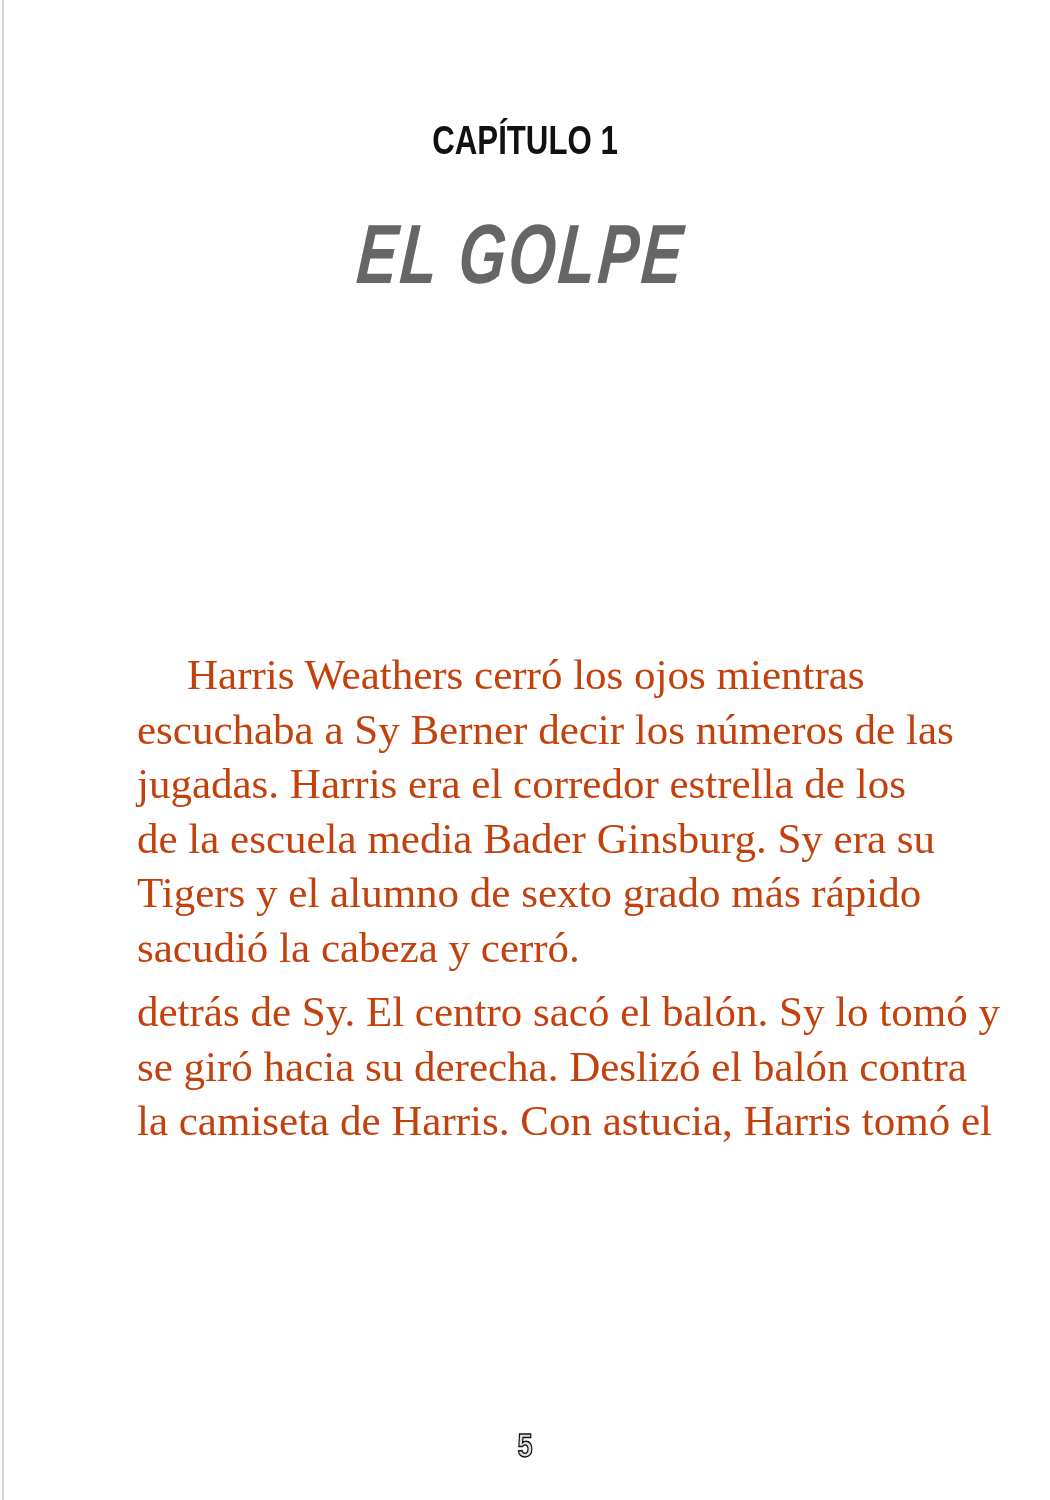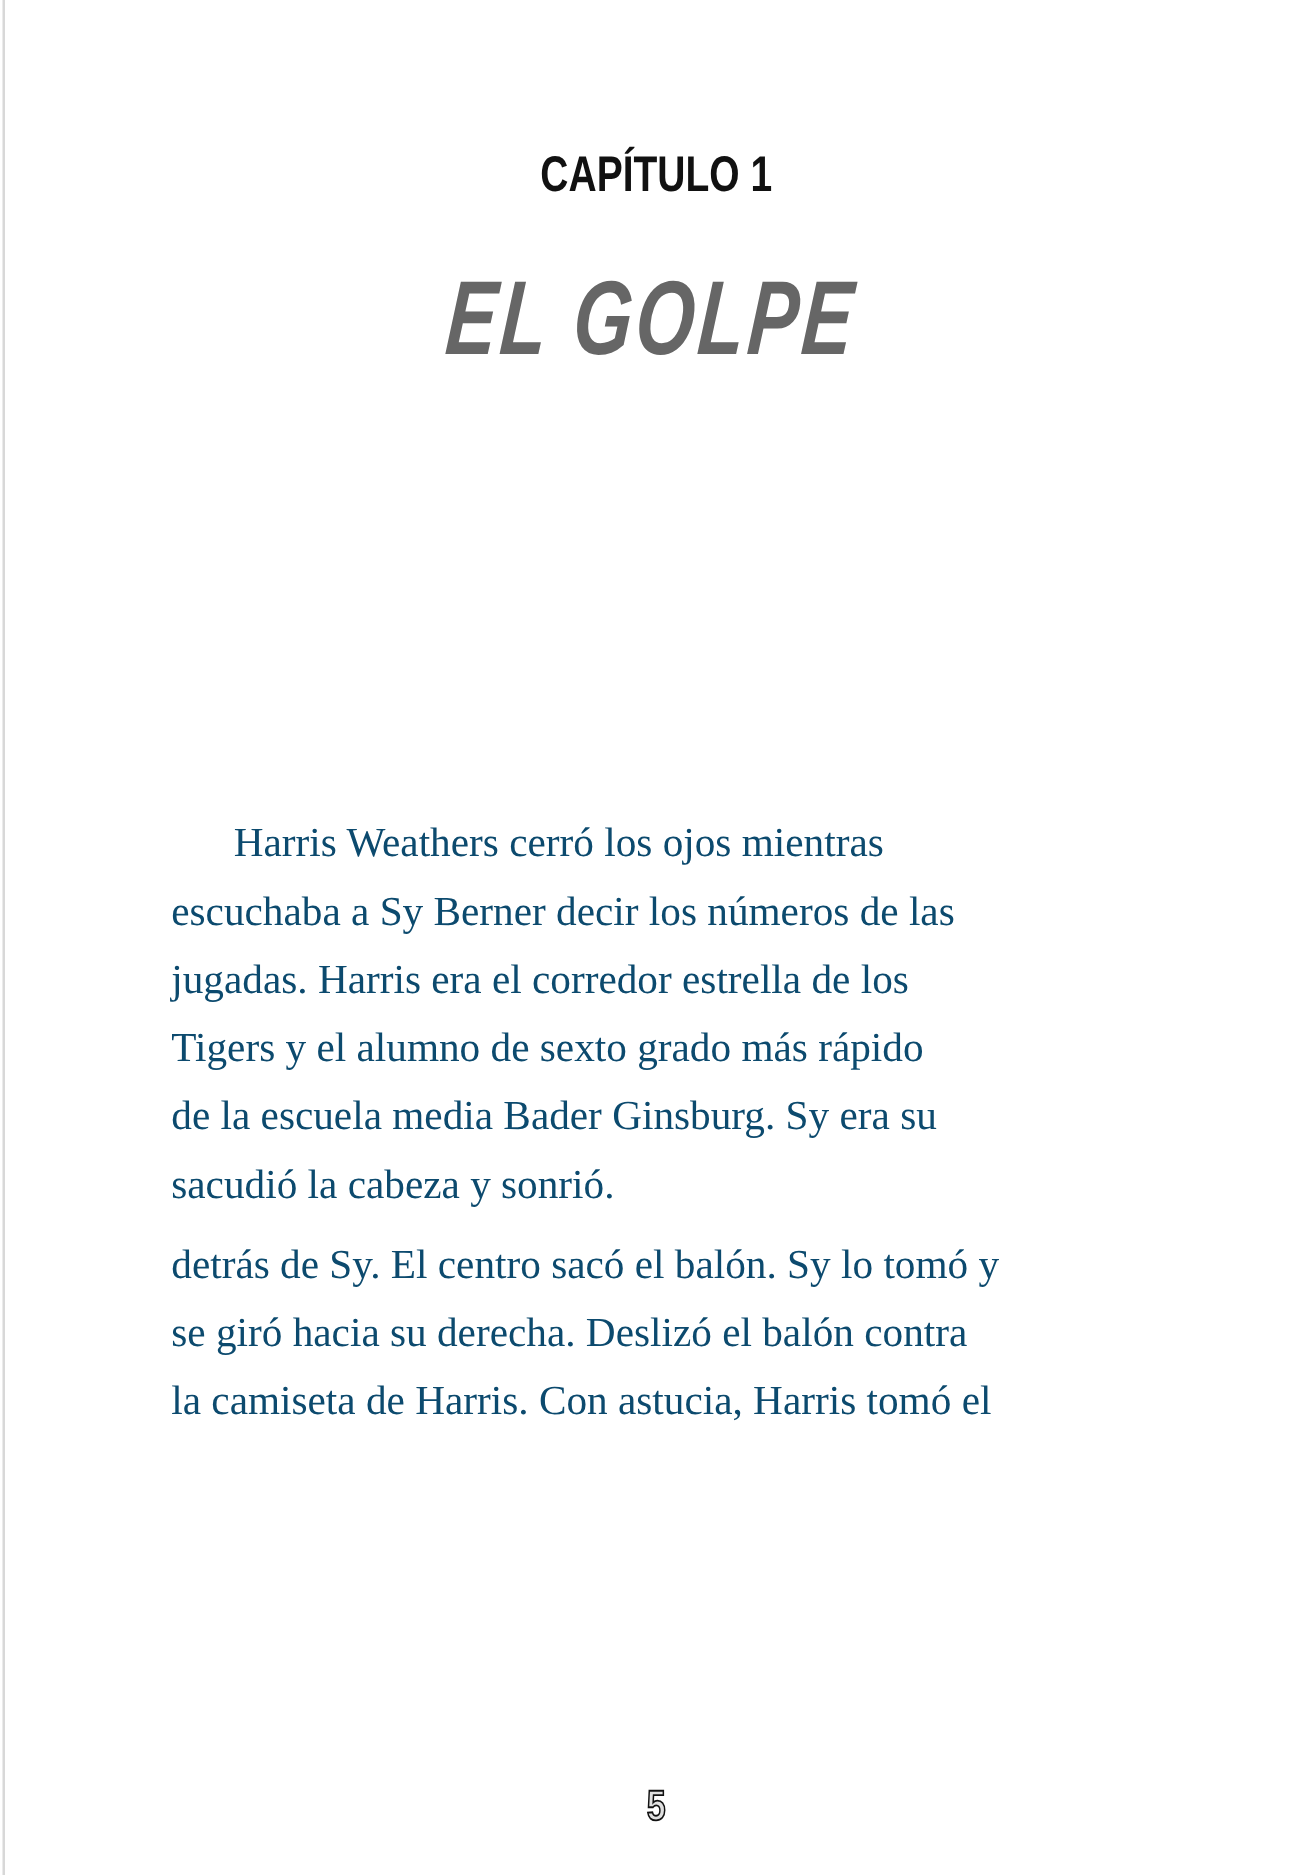--- a/index.html
+++ b/index.html
@@ -55,23 +55,23 @@
       letter-spacing: 4px;
       transform: scaleX(0.72) skewX(-6deg);
       transform-origin: 525px 0;
     }
     .body-text {
       position: absolute;
       left: 137px;
       top: 648px;
       width: 790px;
       font-family: "Liberation Serif", serif;
-      font-size: 33px;
+      font-size: 43px;
       line-height: 54.5px;
-      color: #0c4a6e;
+      color: #c2410c;
     }
     .paragraph {
       margin: 0 0 0 0;
     }
     .paragraph + .paragraph {
       margin-top: 10px;
     }
     .line {
       display: block;
       white-space: nowrap;
@@ -101,23 +101,23 @@
   <div class="left-edge"></div>
 
   <div class="chapter-label">CAPÍTULO 1</div>
   <div class="chapter-title">EL GOLPE</div>
 
   <div class="body-text">
     <p class="paragraph">
       <span class="line indent">Harris Weathers cerró los ojos mientras</span>
       <span class="line">escuchaba a Sy Berner decir los números de las</span>
       <span class="line">jugadas. Harris era el corredor estrella de los</span>
+      <span class="line">de la escuela media Bader Ginsburg. Sy era su</span>
       <span class="line">Tigers y el alumno de sexto grado más rápido</span>
-      <span class="line">de la escuela media Bader Ginsburg. Sy era su</span>
-      <span class="line">sacudió la cabeza y sonrió.</span>
+      <span class="line">sacudió la cabeza y cerró.</span>
     </p>
     <p class="paragraph">
       <span class="line">detrás de Sy. El centro sacó el balón. Sy lo tomó y</span>
       <span class="line">se giró hacia su derecha. Deslizó el balón contra</span>
       <span class="line">la camiseta de Harris. Con astucia, Harris tomó el</span>
     </p>
   </div>
 
   <div class="page-number">5</div>
 </div>

